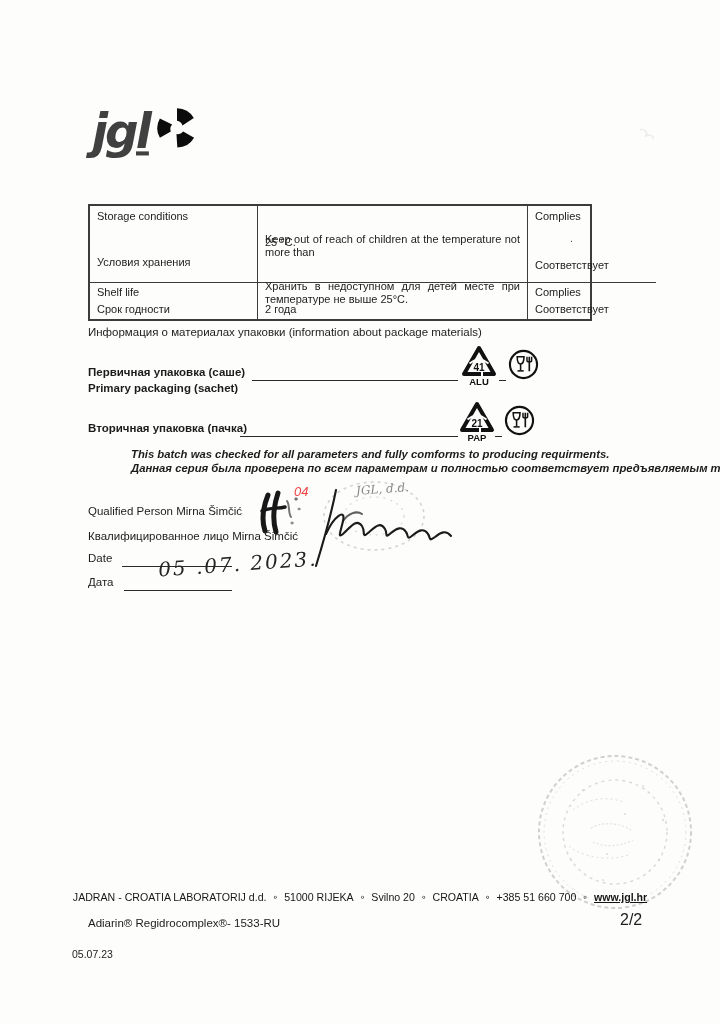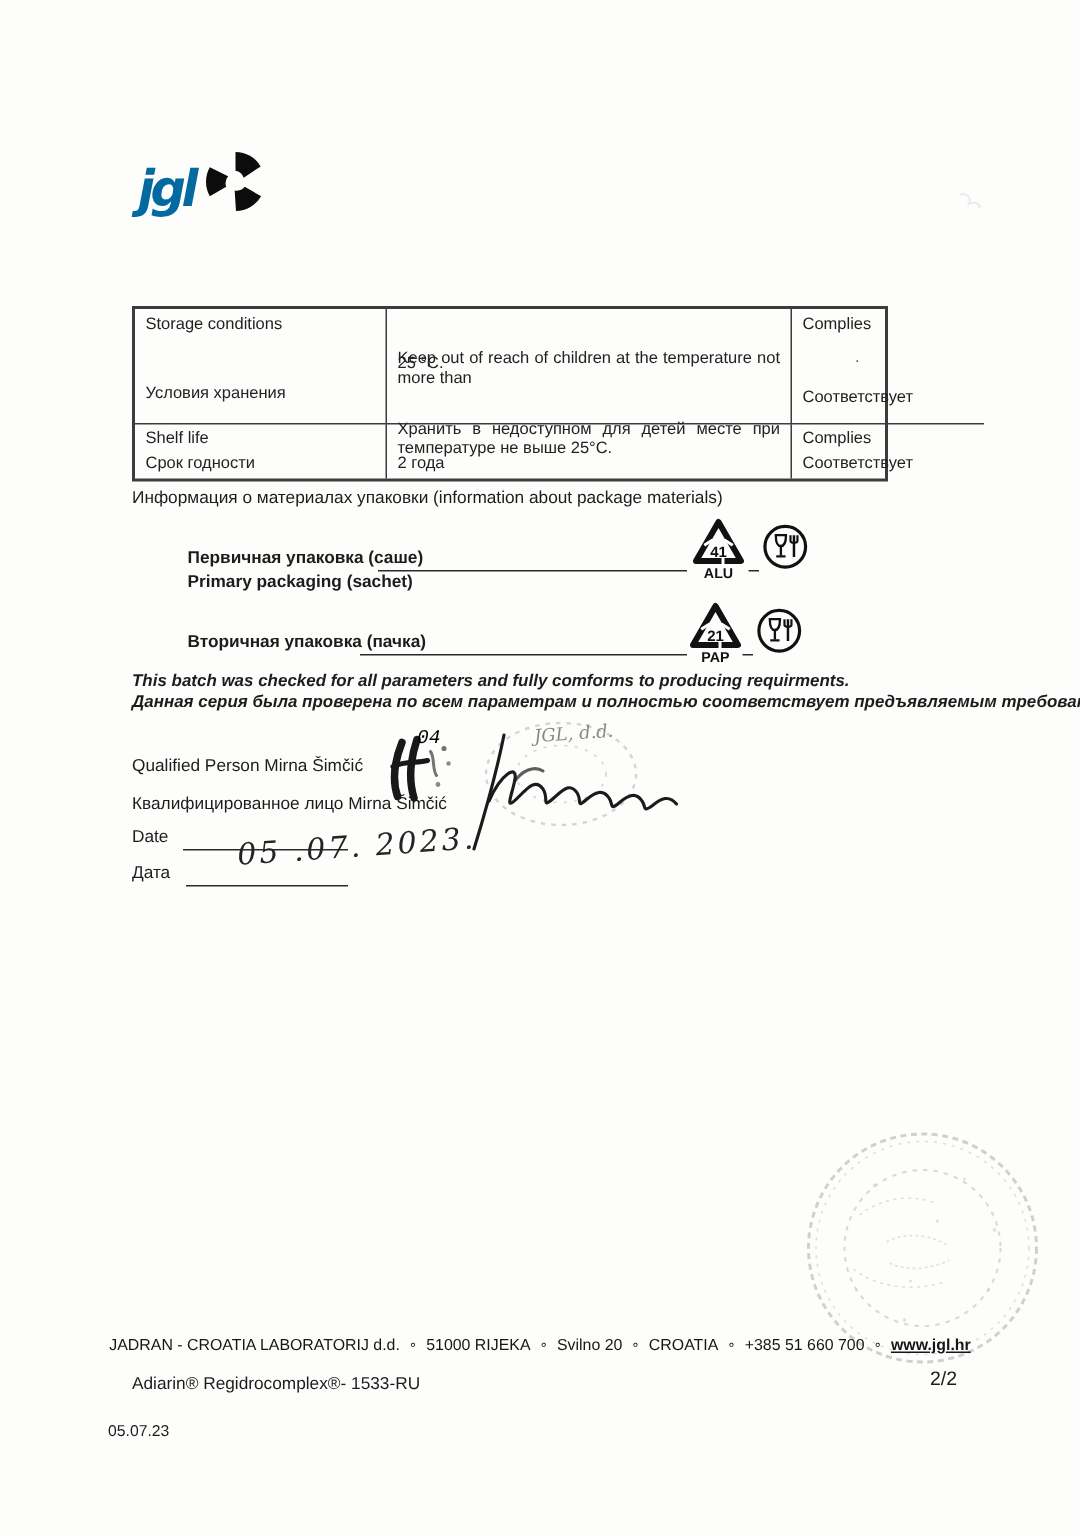--- a/index.html
+++ b/index.html
@@ -5,73 +5,74 @@
   * { margin:0; padding:0; box-sizing:border-box; }
   body { background:#e8e8e8; font-family:"Liberation Sans", sans-serif; }
   .page {
     position:relative; width:720px; height:1024px; margin:0 auto;
     background:#fdfdfc; color:#1c1c1c; overflow:hidden;
   }
   
   .logo { position:absolute; left:92px; top:108px; display:flex; align-items:center; gap:7px; }
   .logo-text {
     font-family:"DejaVu Sans", sans-serif; font-style:italic; font-weight:900;
-    font-size:33px; letter-spacing:-3px; color:#0369a1; line-height:1;
+    font-size:47px; letter-spacing:-3px; color:#404040; line-height:1;
     transform:scaleY(1.02);
+    text-decoration:underline;
   }
   .logo-swirl { width:42px; height:42px; margin-top:-8px; }
   
   .qtable {
     position:absolute; left:88px; top:204px; width:504px;
     border:2px solid #3c3c3c;
     display:grid; grid-template-columns:168px 270px 128px; grid-template-rows:77px 36px;
     font-size:11px; line-height:13px; color:#222;
   }
   .cell { position:relative; border-right:1.2px solid #3c3c3c; border-bottom:1.2px solid #3c3c3c; }
   .cell.last-col { border-right:none; }
   .cell.last-row { border-bottom:none; }
   .cell .t { position:absolute; left:7px; right:7px; }
   .just { text-align:justify;margin-top:23px; }
   .dot-note { position:absolute; left:42px; top:26px; color:#555; }
   
   .line { position:absolute; font-size:11.5px; color:#1c1c1c; white-space:nowrap; }
-  .bold { font-weight:bold;margin-left:37px; }
-  .ital { font-style:italic; font-weight:600; font-size:11.3px; }
+  .bold { font-weight:bold; }
+  .ital { font-style:italic; font-weight:600; font-size:11.3px;margin-left:43px; }
   .fill-line { position:absolute; border-bottom:1.3px solid #2a2a2a; height:1px; }
   
   .sym { position:absolute; }
   
   .hand-date {
     position:absolute; left:158px; top:552px; width:160px;
     font-family:"DejaVu Serif", serif; font-style:italic; font-size:20px;
     letter-spacing:2px; color:#242424; transform:rotate(-4deg); white-space:nowrap;
   }
   .hand-mark {
-    position:absolute; left:278px; top:484px;
-    font-family:Liberation Mono, monospace; font-style:italic; font-size:13px; color:#000000;
+    position:absolute; left:294px; top:484px;
+    font-family:Liberation Sans, sans-serif; font-style:italic; font-size:13px; color:#ef4444;
   }
   .stamp-fragment-text {
     position:absolute; left:356px; top:482px;
     font-family:"DejaVu Serif", serif; font-style:italic; font-size:12px;
     color:#6b6b6b; opacity:.8; transform:rotate(-4deg); white-space:nowrap;
   }
   .sig-svg { position:absolute; left:296px; top:486px; }
   .blot-svg { position:absolute; left:254px; top:489px; }
   .stamp-rem { position:absolute; left:316px; top:476px; opacity:.3; }
   .big-stamp { position:absolute; left:533px; top:750px; opacity:.4; }
   .artifact { position:absolute; left:638px; top:126px; opacity:.18; }
   
   .footer-line {
     position:absolute; left:0; right:0; top:891px; text-align:center;
     font-size:10.6px; color:#161616; white-space:nowrap;
   }
   .footer-line .sep { display:inline-block; margin:0 6px; font-size:9px; vertical-align:1px; }
   .footer-line .web { text-decoration:underline; font-weight:bold;text-align:center; }
   .doc-ref { position:absolute; left:88px; top:917px; font-size:11.5px; }
-  .page-num { position:absolute; left:620px; top:911px; font-size:13px; }
+  .page-num { position:absolute; left:620px; top:911px; font-size:16px; }
   .print-date { position:absolute; left:72px; top:948px; font-size:10.5px; }
 </style>
 </head>
 <body>
 
 <div class="page">
 
   <div class="logo">
     <div class="logo-text">jgl</div>
     <svg class="logo-swirl" viewBox="0 0 100 100">

